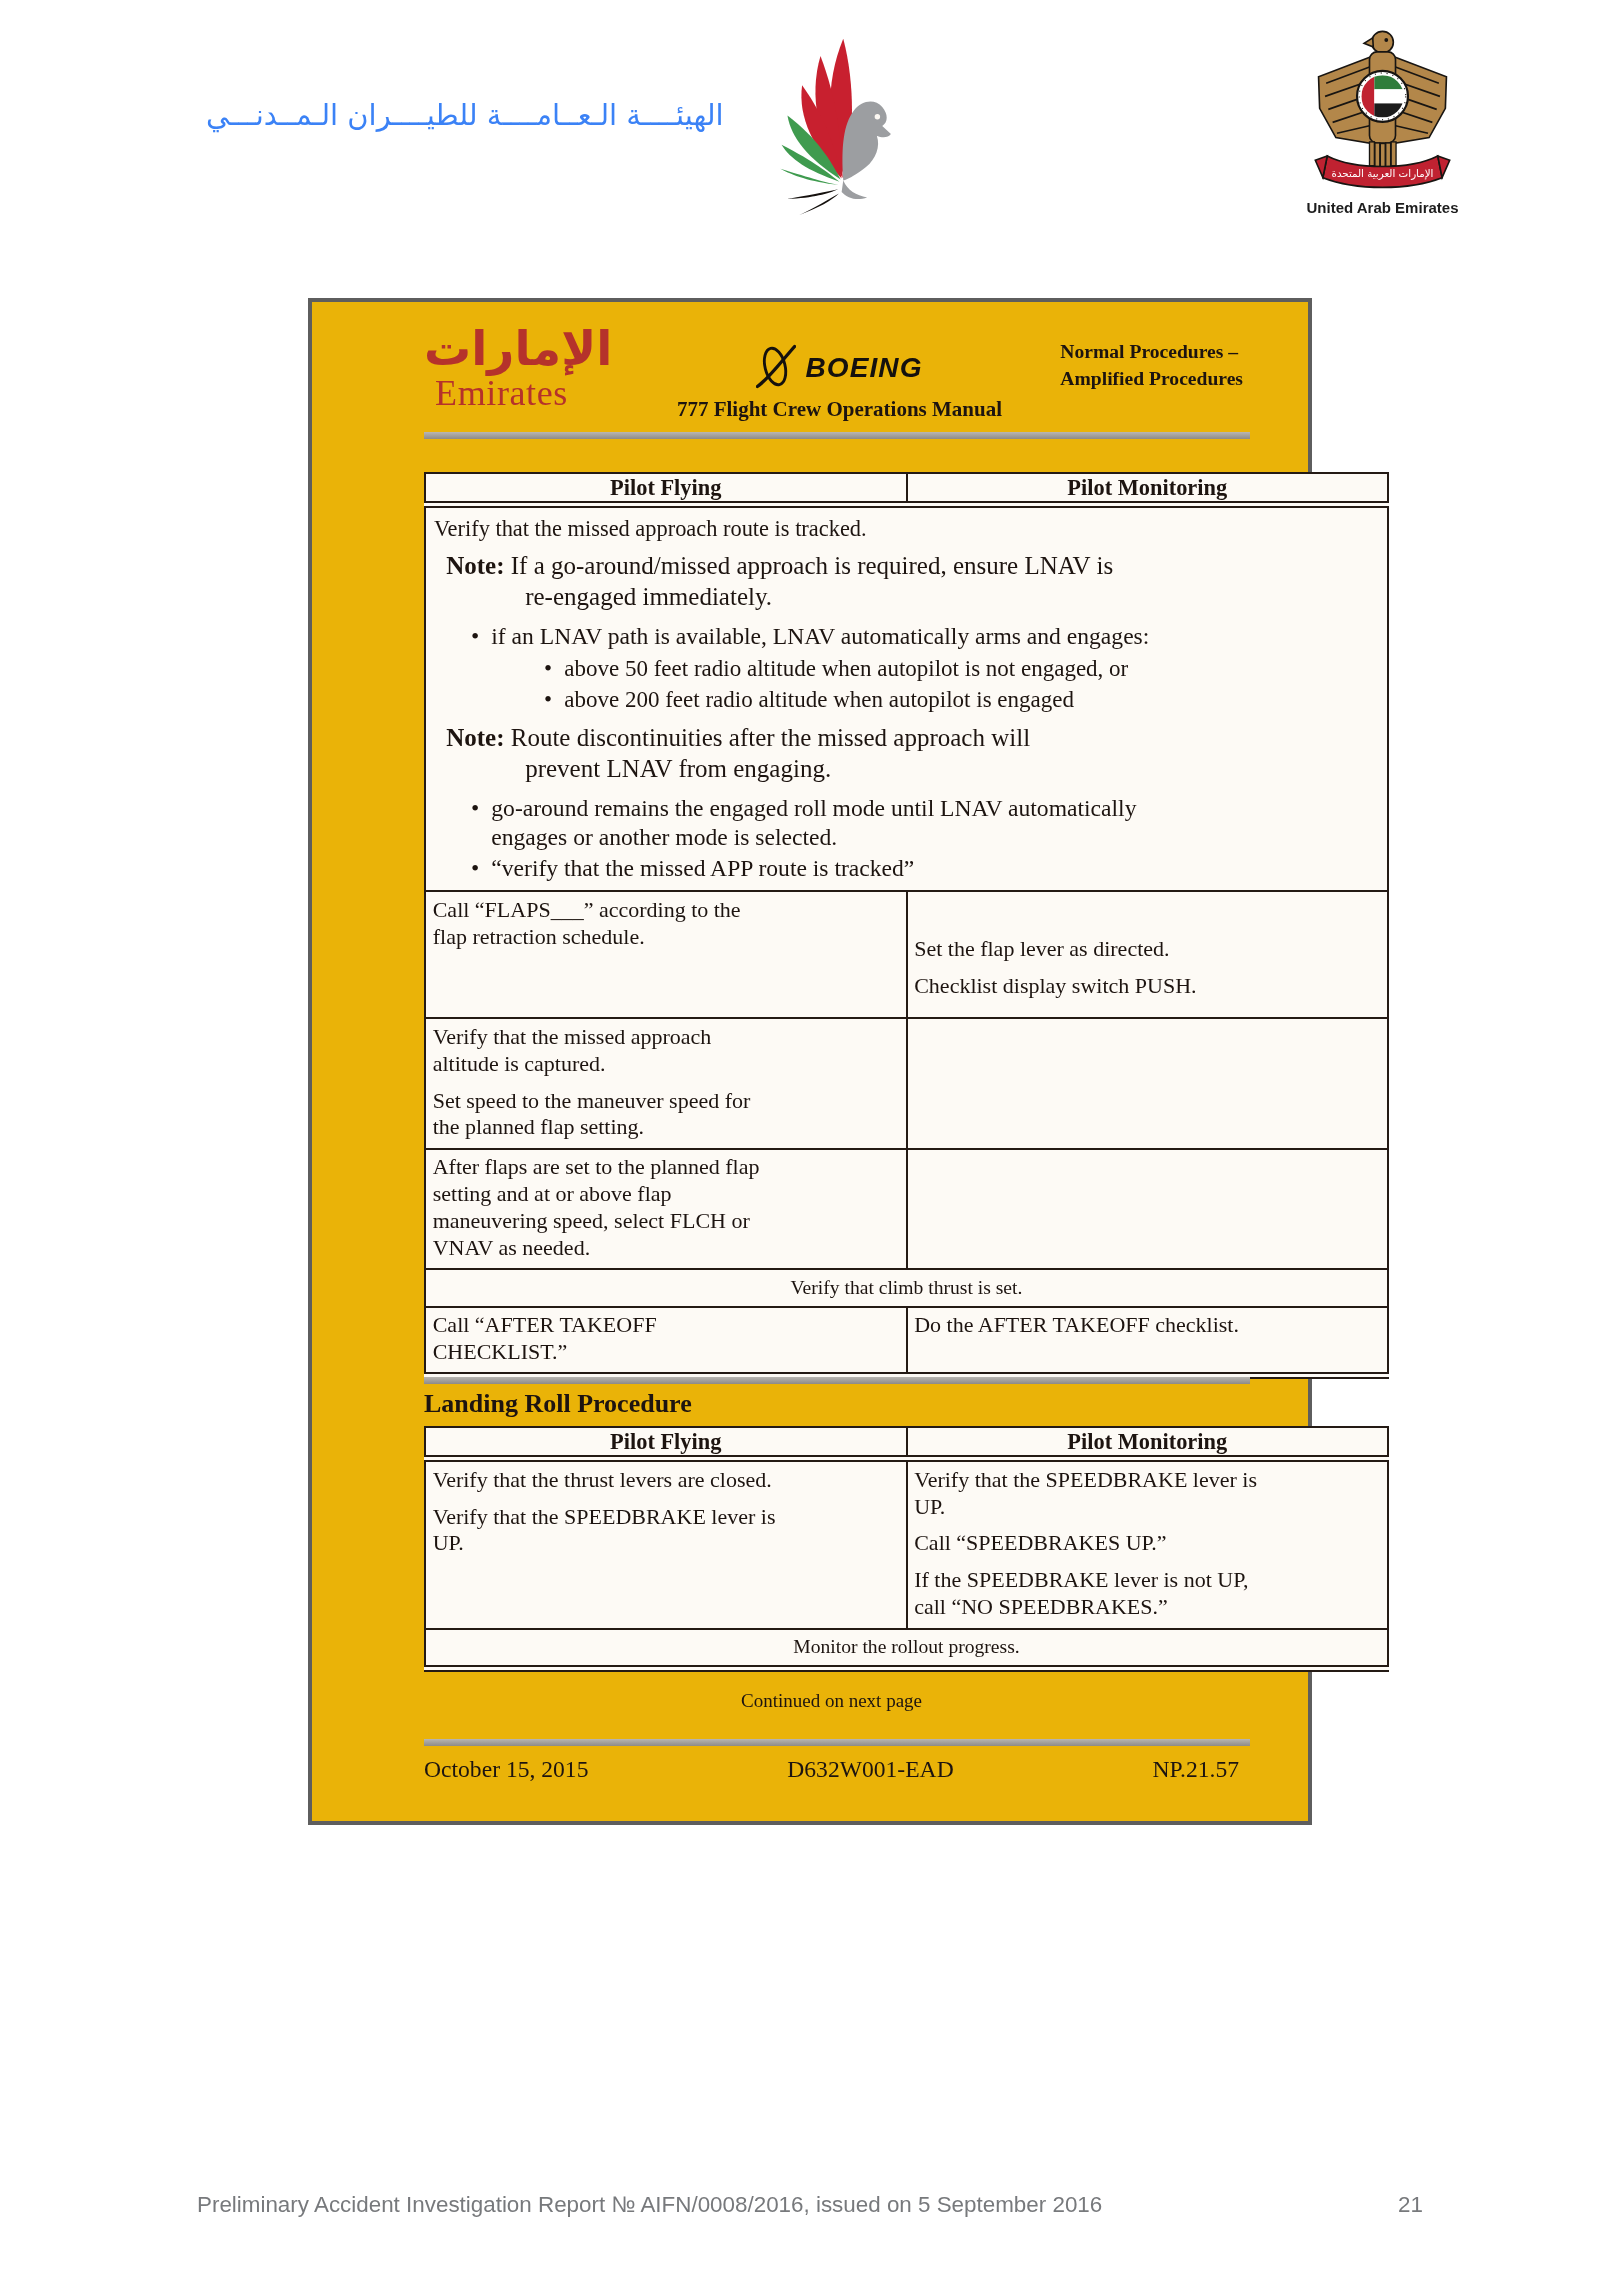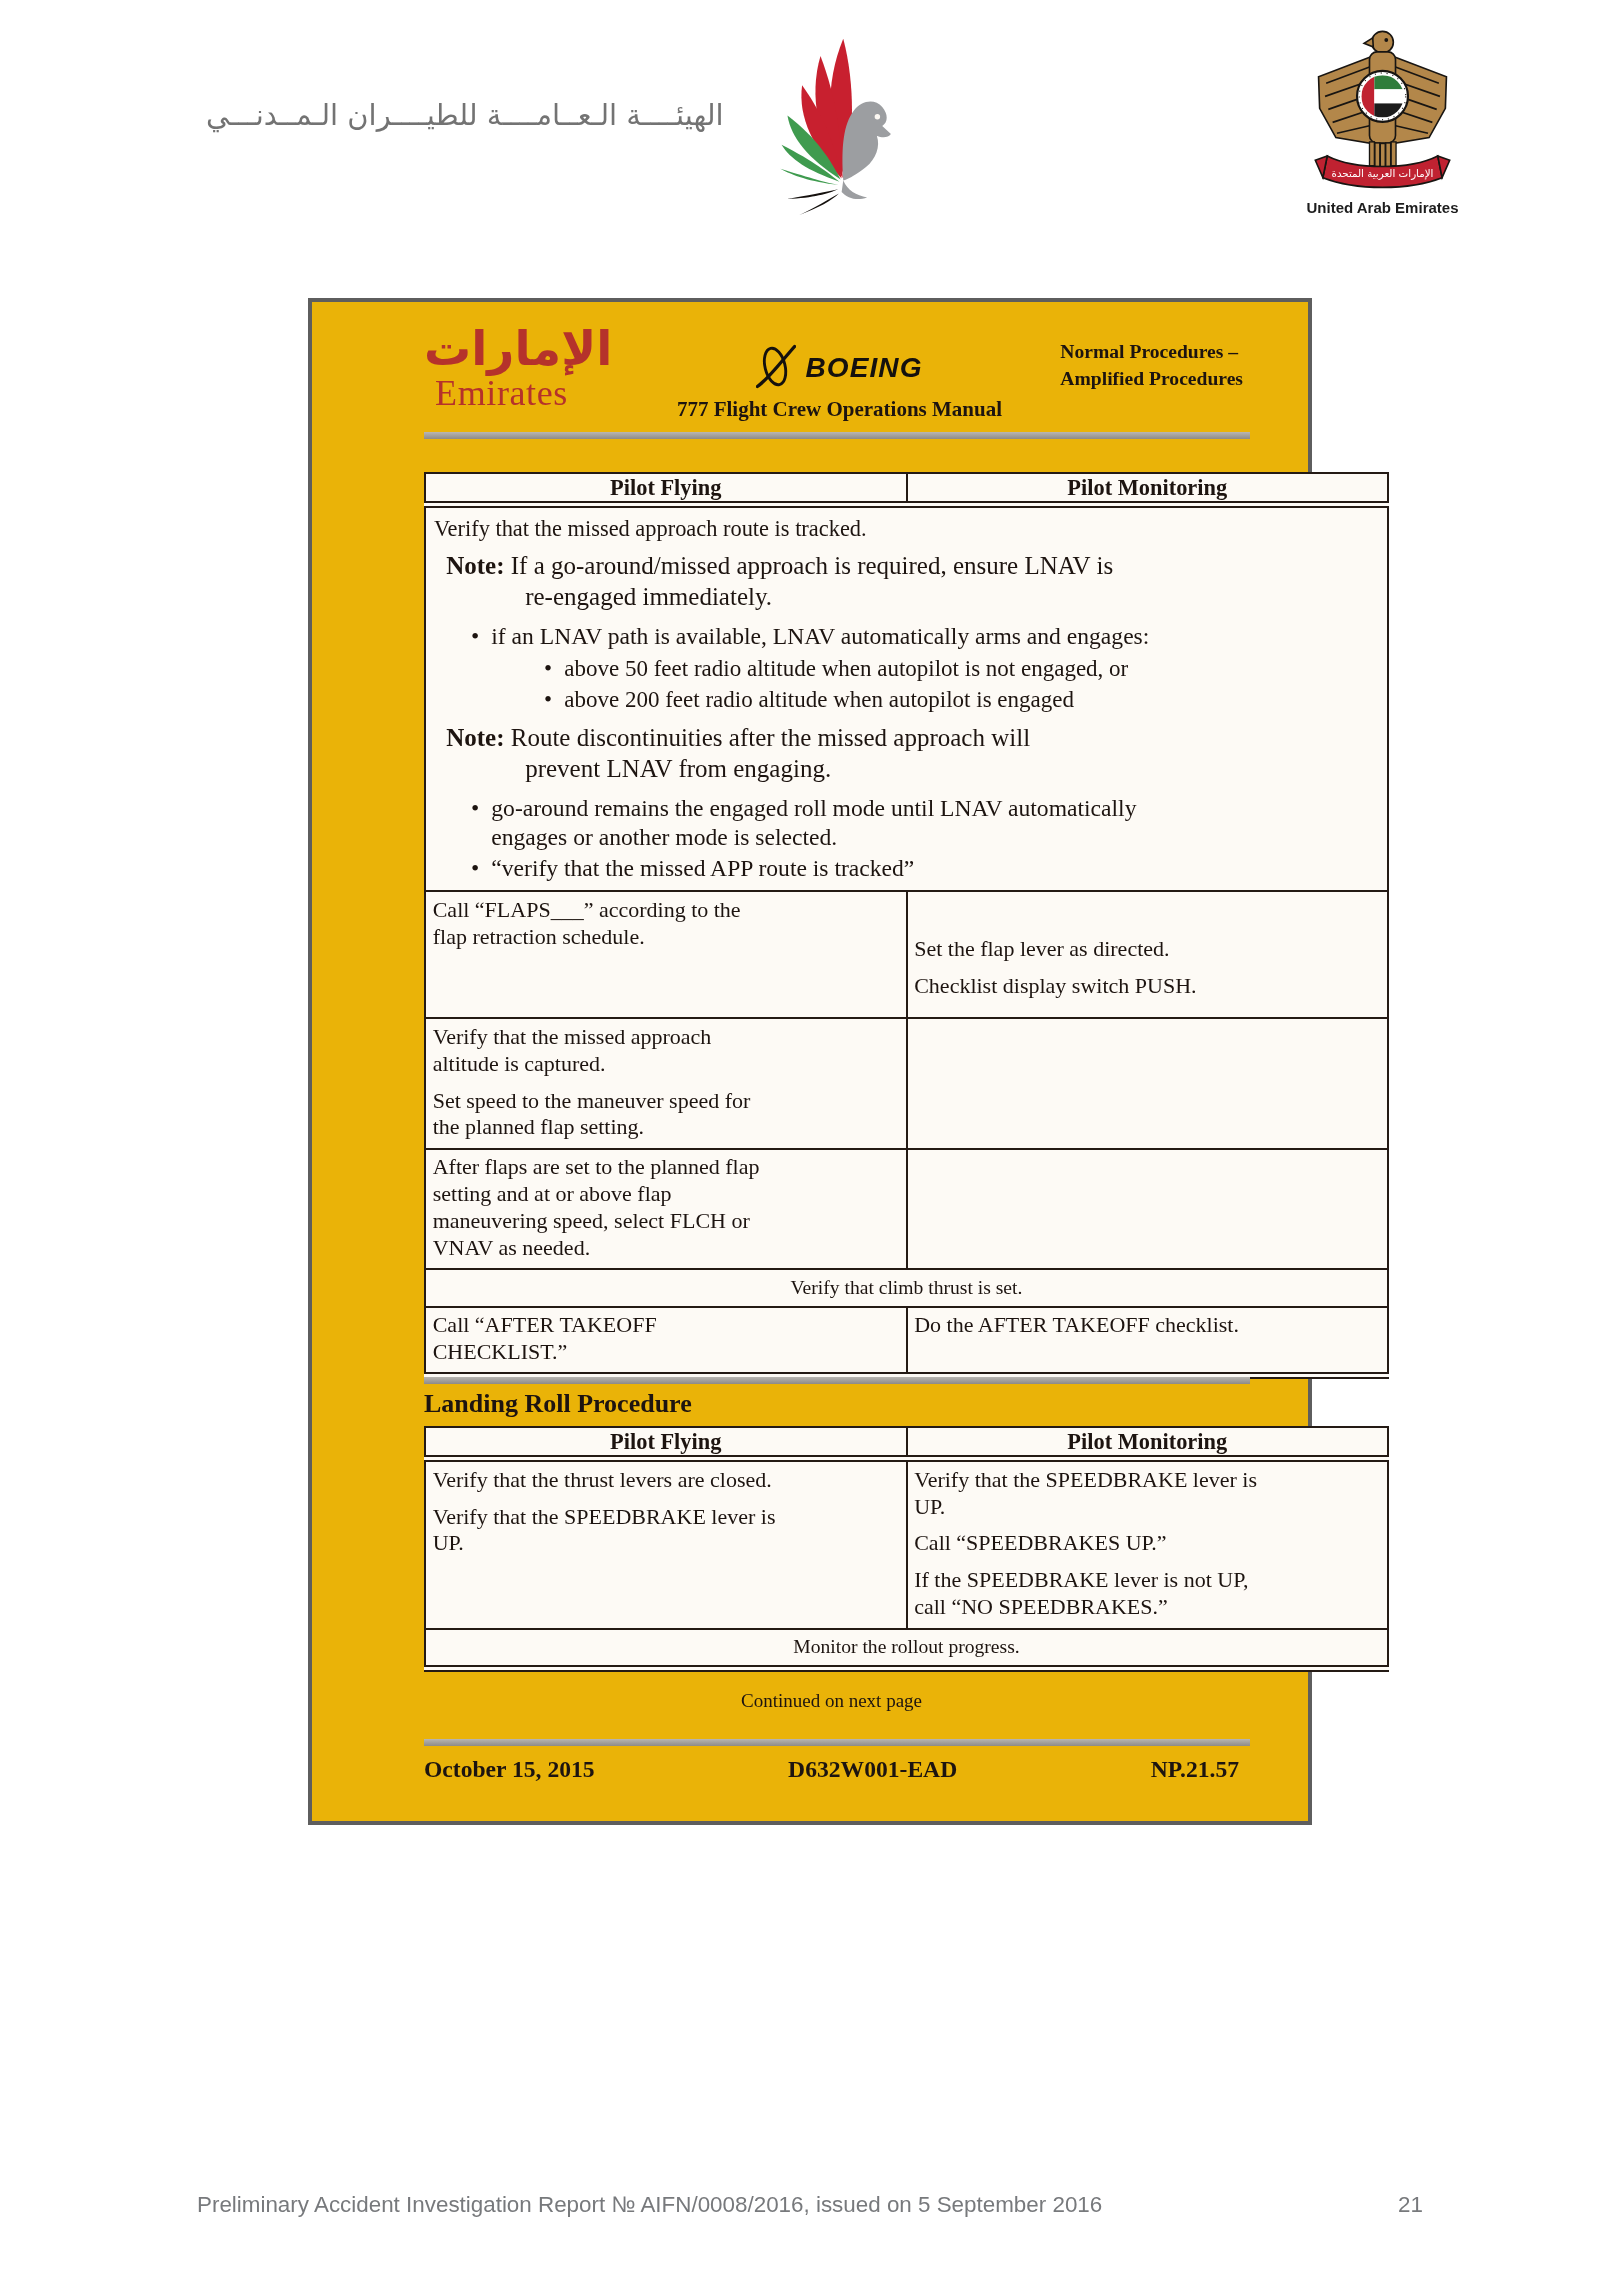--- a/index.html
+++ b/index.html
@@ -6,21 +6,21 @@
   html,body { background:#ffffff; }
   .page {
     position:relative; width:1622px; height:2295px; background:#ffffff;
     font-family:"Liberation Serif","DejaVu Serif",serif; color:#1d1410; overflow:hidden;
   }
 
   
   .gcaa { position:absolute; left:206px; top:99px; }
   .gcaa-ar {
     font-family:"DejaVu Sans",sans-serif; direction:rtl;
-    font-size:29px; color:#737373; line-height:1.15; white-space:nowrap;
+    font-size:29px; color:#3b82f6; line-height:1.15; white-space:nowrap;
   }
   .gcaa-en {
     font-family:"Liberation Sans",sans-serif; font-size:27.5px; color:#8f9194;
     letter-spacing:0.8px; margin-top:7.9px; white-space:nowrap;
   }
   .gcaa-falcon { position:absolute; left:762px; top:35px; }
   .uae { position:absolute; left:1305px; top:27px; width:155px; text-align:center; }
   .uae-caption {
     font-family:"Liberation Sans",sans-serif; font-size:15px; font-weight:600;
     color:#1d1d1d; margin-top:2.2px; white-space:nowrap;
@@ -80,21 +80,21 @@
   .note .nl2 { display:block; margin-left:79px; }
   .bullet { position:relative; margin-left:35px; padding-left:22.4px; font-size:23.6px; margin-top:10px; }
   .bullet::before { content:"•"; position:absolute; left:2.2px; top:0; }
   .bullet.lvl2 { margin-left:108px; font-size:23px; margin-top:3.4px; }
   .bullet.tight { margin-top:2.2px; }
 
   .landing-title { position:absolute; left:112px; top:1087px; font-size:26px; font-weight:bold; }
 
   .doc-footer { position:absolute; left:112px; top:1454px; width:815px; display:flex;
                 justify-content:space-between; align-items:flex-end;
-                font-size:23.6px; font-weight:bold; white-space:nowrap; }
+                font-size:23.6px; font-weight:normal; white-space:nowrap; }
 
   
   .pfoot { position:absolute; left:197px; top:2192px; width:1226px; display:flex;
            justify-content:space-between; font-family:"Liberation Sans",sans-serif;
            font-size:22.4px; color:#77797c; white-space:nowrap; }
 </style>
 </head>
 <body>
 
 <div class="page">

